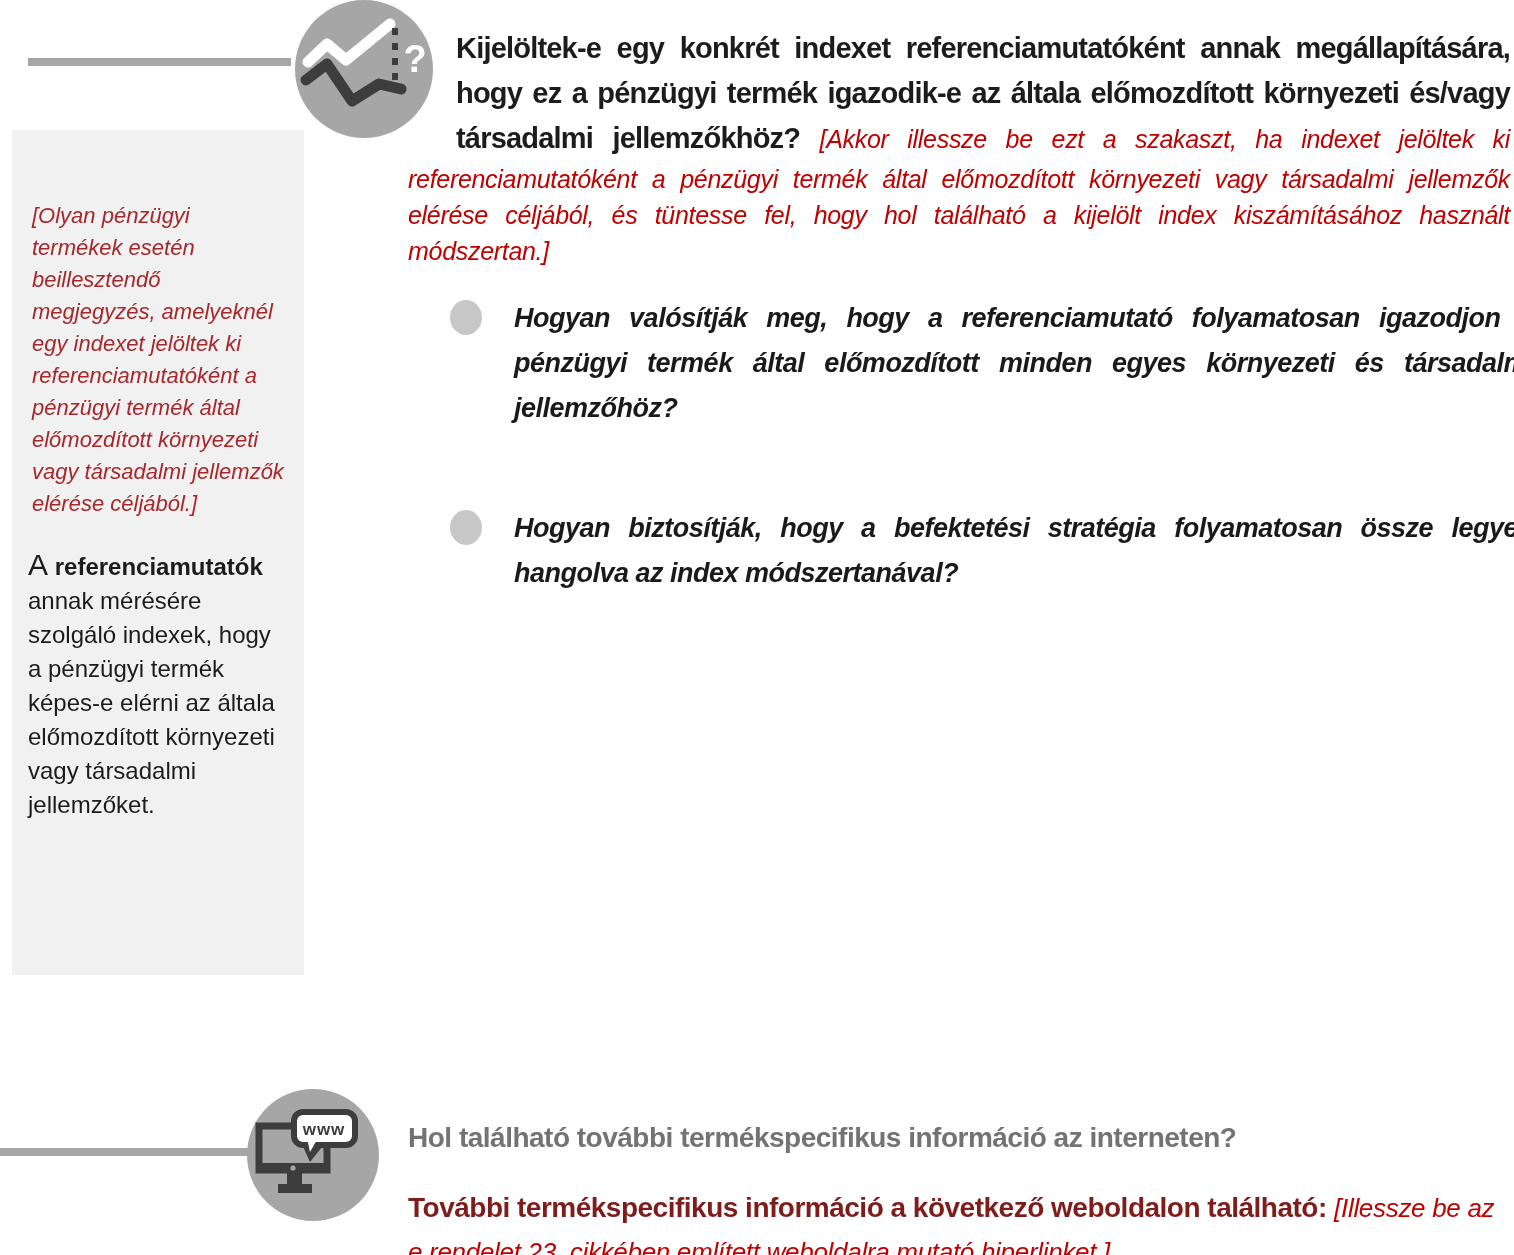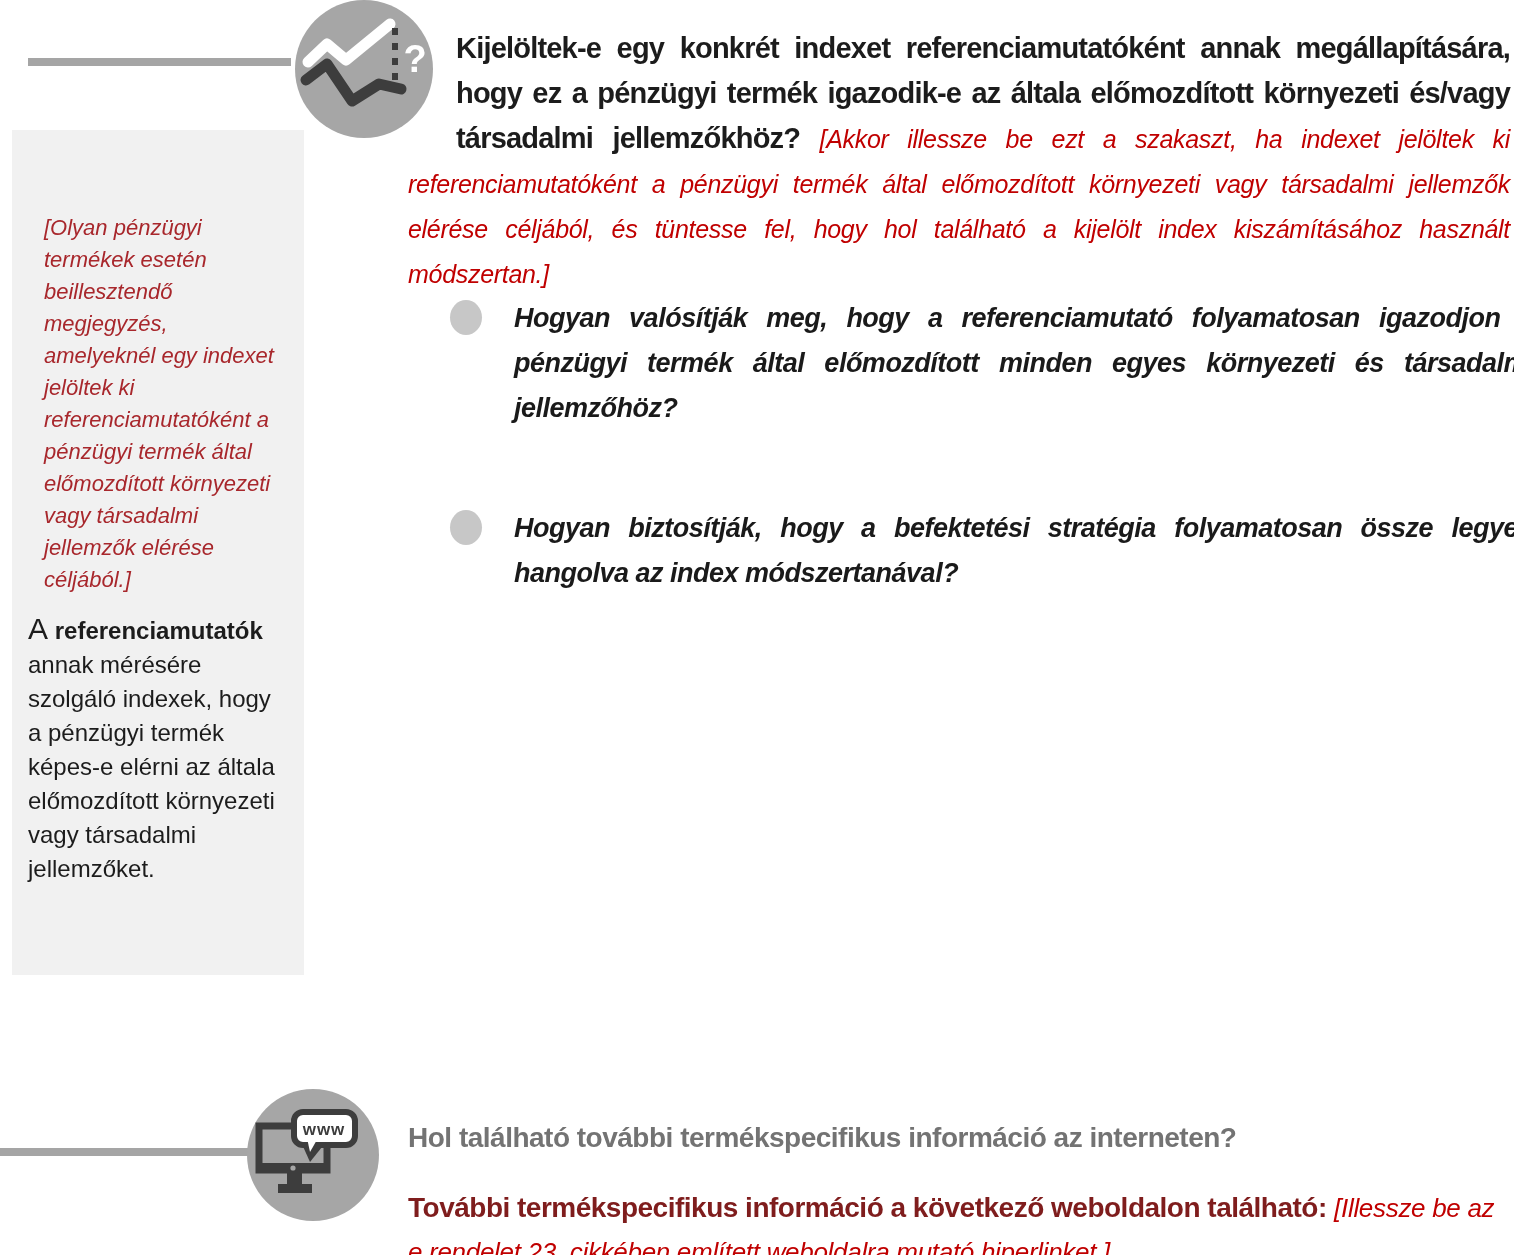--- a/index.html
+++ b/index.html
@@ -19,39 +19,39 @@
   .icon-top{position:absolute;left:291px;top:0;}
   .icon-bottom{position:absolute;left:247px;top:1088px;}
   
   .sidebar{
     position:absolute;left:12px;top:130px;width:292px;height:845px;
     background:#f1f1f1;box-sizing:border-box;
     padding:66px 14px 0 16px;
   }
   .sidebar .note{
     font-style:italic;font-size:22px;line-height:32px;
-    color:#a8272c;margin:16px;
+    color:#a8272c;margin:4px;
   }
   .sidebar .definition{
-    margin:16px 0 0 0;font-size:24px;line-height:34px;color:#1c1c1c;
+    margin:28px 0 0 0;font-size:24px;line-height:34px;color:#1c1c1c;
   }
   .sidebar .def-lead{font-size:30px;}
   .sidebar .def-term{font-weight:bold;}
   
   .main-question{
     position:absolute;left:408px;top:26px;width:1102px;
     text-align:justify;
   }
   .wrap-spacer{float:left;width:48px;height:120px;}
   .q-black{
     font-weight:bold;font-size:29px;line-height:45px;
     letter-spacing:-0.8px;color:#1c1c1c;
   }
   .q-red{
-    font-style:italic;font-size:25px;line-height:45px;
+    font-style:italic;font-size:25px;line-height:36px;
     letter-spacing:-0.3px;color:#c00000;
   }
   
   .bullets{position:absolute;left:432px;top:296px;width:1102px;}
   .bullet-item{position:relative;padding-left:82px;}
   .bullet-item.m1{margin-bottom:75px;}
   .bullet-item.m2{margin-bottom:47px;}
   .bullet-item.m3{margin-bottom:89px;}
   .bullet-dot{
     position:absolute;left:18px;top:4px;width:32px;height:35px;

